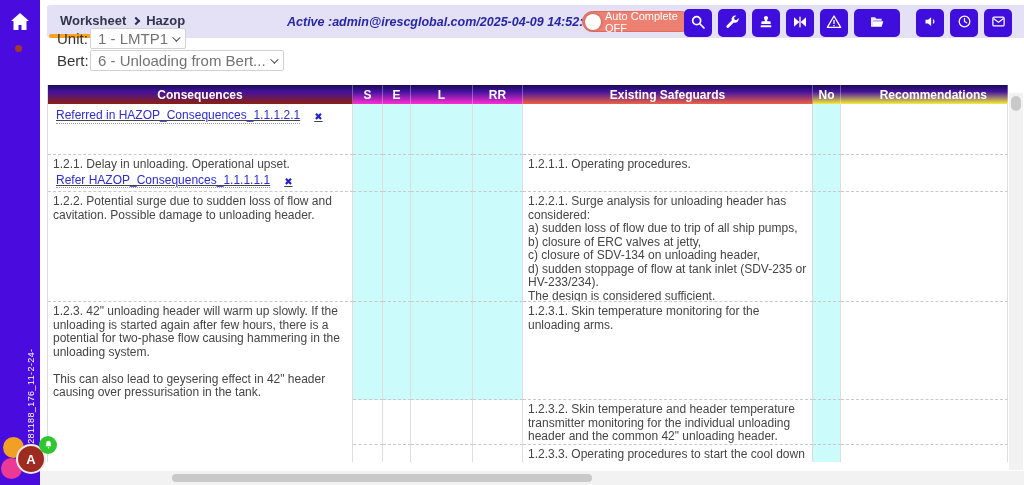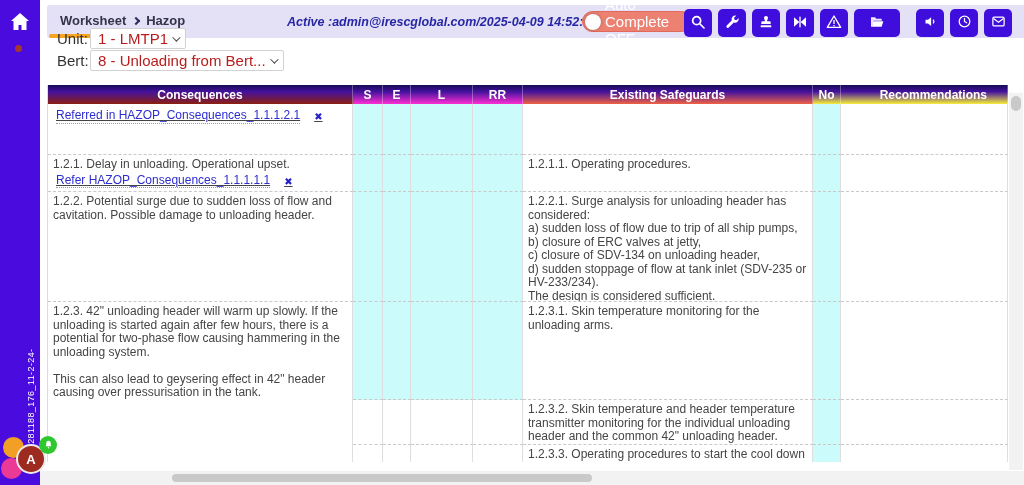--- a/index.html
+++ b/index.html
@@ -23,36 +23,36 @@
 
   
   .topbar { position:absolute; left:47px; right:0; top:5px; height:33px; background:#e4e1f6; border-radius:3px 0 0 3px;padding-left:28px; }
   .breadcrumb { position:absolute; left:13px; top:8px; display:flex; align-items:center; gap:7px;
                 font-size:13px; font-weight:bold; color:#33334a; }
   .crumb-chev { width:6px; height:6px; border-top:2px solid #2b2b60; border-right:2px solid #2b2b60;
                 transform:rotate(45deg); display:inline-block; }
   .crumb-underline { position:absolute; left:2px; bottom:0; width:130px; height:4px; background:#f6a41f; border-radius:2px; }
   .active-info { position:absolute; left:240px; top:10px; font-size:12.5px; font-style:italic; font-weight:bold; color:#2727a5; }
   .toggle { position:absolute; left:535px; top:6px; width:110px; height:21px; border-radius:11px;
-            background:#ed8171; border:1px solid #e0695b; color:#fff; font-size:15px;
+            background:#ed8171; border:1px solid #e0695b; color:#fff; font-size:11px;
             display:flex; align-items:center; padding-left:22px; cursor:pointer; }
   .toggle-knob { position:absolute; left:2px; top:1.5px; width:16px; height:16px; border-radius:50%;
                  background:#fdfdfd; box-shadow:0 0 3px rgba(0,0,0,.35); }
   .icon-row { position:absolute; right:12px; top:4px; display:flex; gap:6px; }
   .ibtn { width:28px; height:28px; border-radius:5px; background:#3f0edd; display:flex;
           align-items:center; justify-content:center; cursor:pointer; border:none; }
   .ibtn.wide { width:46px; }
   .ibtn.gap-left { margin-left:10px; }
 
   
   .filters { position:absolute; left:57px; top:28px; font-size:15px; color:#333; }
   .f-row { display:flex; align-items:center; height:21px; margin-bottom:1px; }
   .f-label { width:33px; }
   .sel { display:inline-flex; align-items:center; gap:4px; background:#fff; border:1px solid #d2d2d2;
-         border-radius:2px; padding:1px 7px; cursor:pointer; color:#b91c1c; }
+         border-radius:2px; padding:1px 7px; cursor:pointer; color:#737373; }
   .chev-down { width:6px; height:6px; border-right:1.6px solid #444; border-bottom:1.6px solid #444;
                transform:rotate(45deg) translateY(-2px); display:inline-block; }
 
   
   .divider { position:absolute; left:47px; top:88px; width:961px; height:2px; background:#3726c6; }
   .tablewrap { position:absolute; left:47px; top:85px; width:961px; height:377px; overflow:hidden;
                border-left:1px solid #dcdcdc; }
   .grid { display:grid; grid-template-columns:305px 30px 28px 62px 50px 290px 28px 1fr;
           grid-template-rows:19px 51px 37px 110px 98px 45px 60px; width:100%; }
   .hc { color:#fff; font-size:12px; font-weight:bold; display:flex; align-items:center; justify-content:center;
@@ -188,21 +188,21 @@
     <div class="f-row">
       <span class="f-label">Unit:</span>
       <span class="sel">
         <span>1 - LMTP1</span>
         <span class="chev-down"></span>
       </span>
     </div>
     <div class="f-row">
       <span class="f-label">Bert:</span>
       <span class="sel">
-        <span>8 - Unloading from Bert...</span>
+        <span>6 - Unloading from Bert...</span>
         <span class="chev-down"></span>
       </span>
     </div>
   </div>
 
   <div class="divider"></div>
 
   <div class="tablewrap">
     <div class="grid">
 

